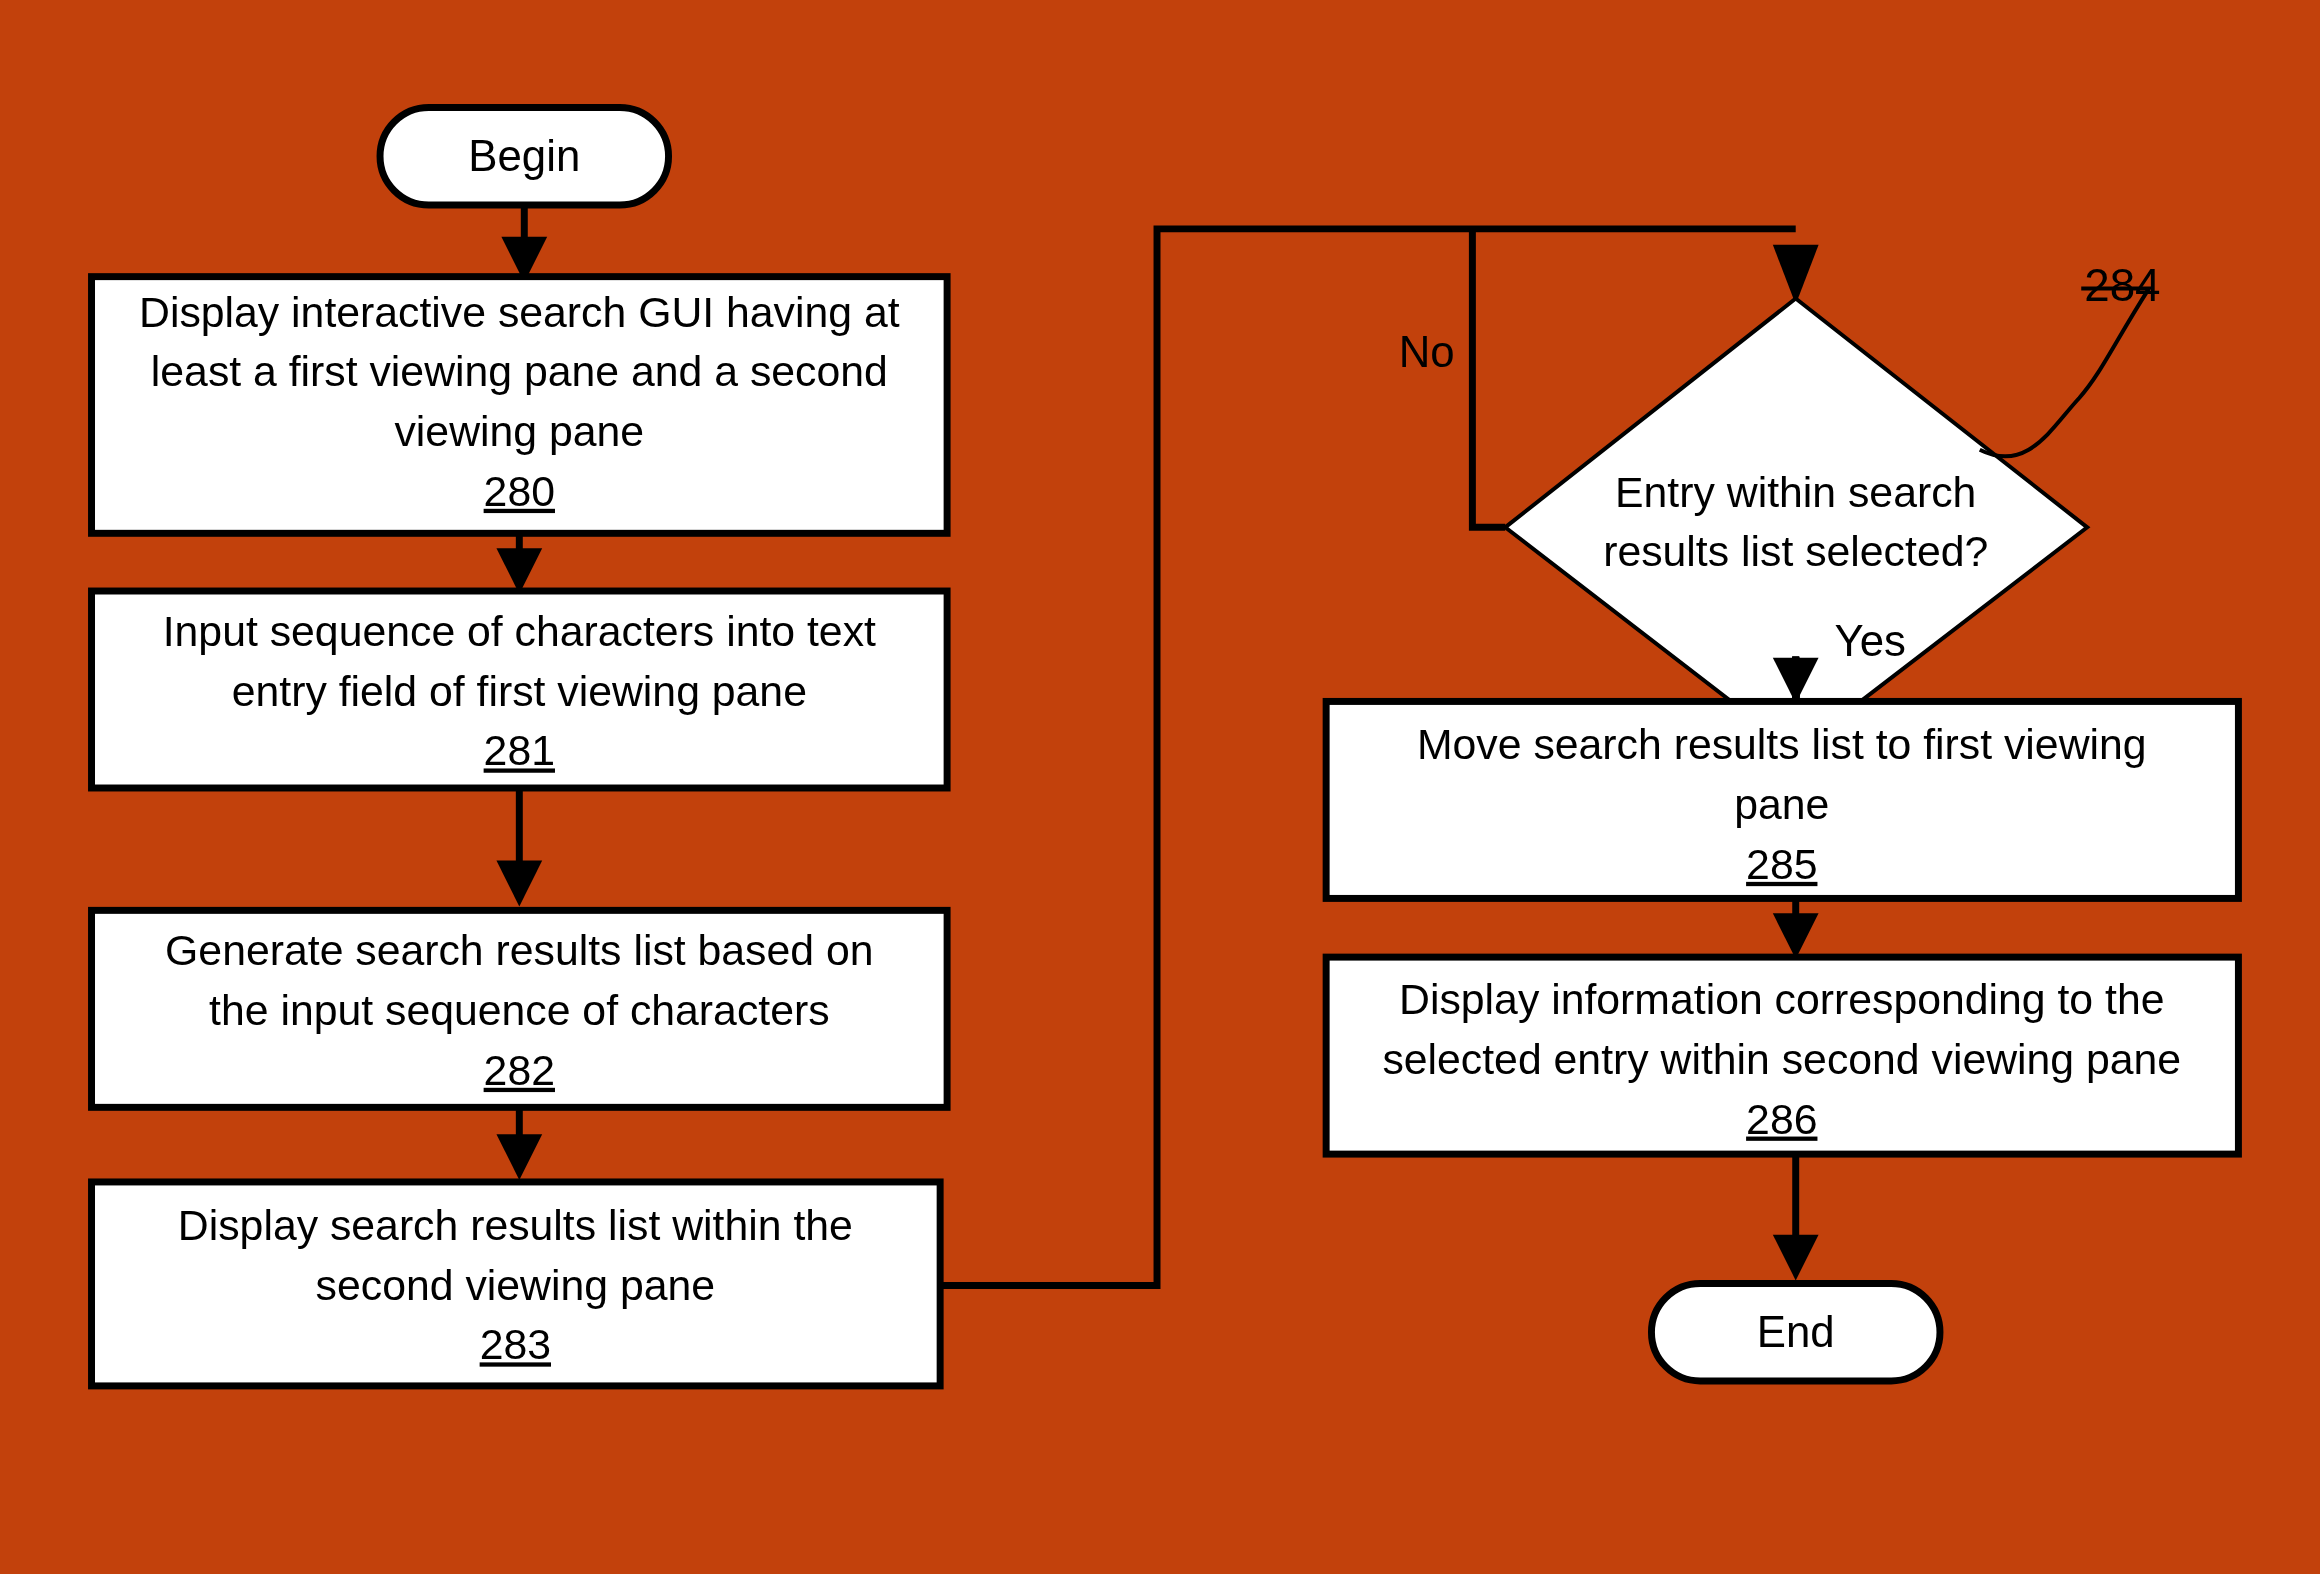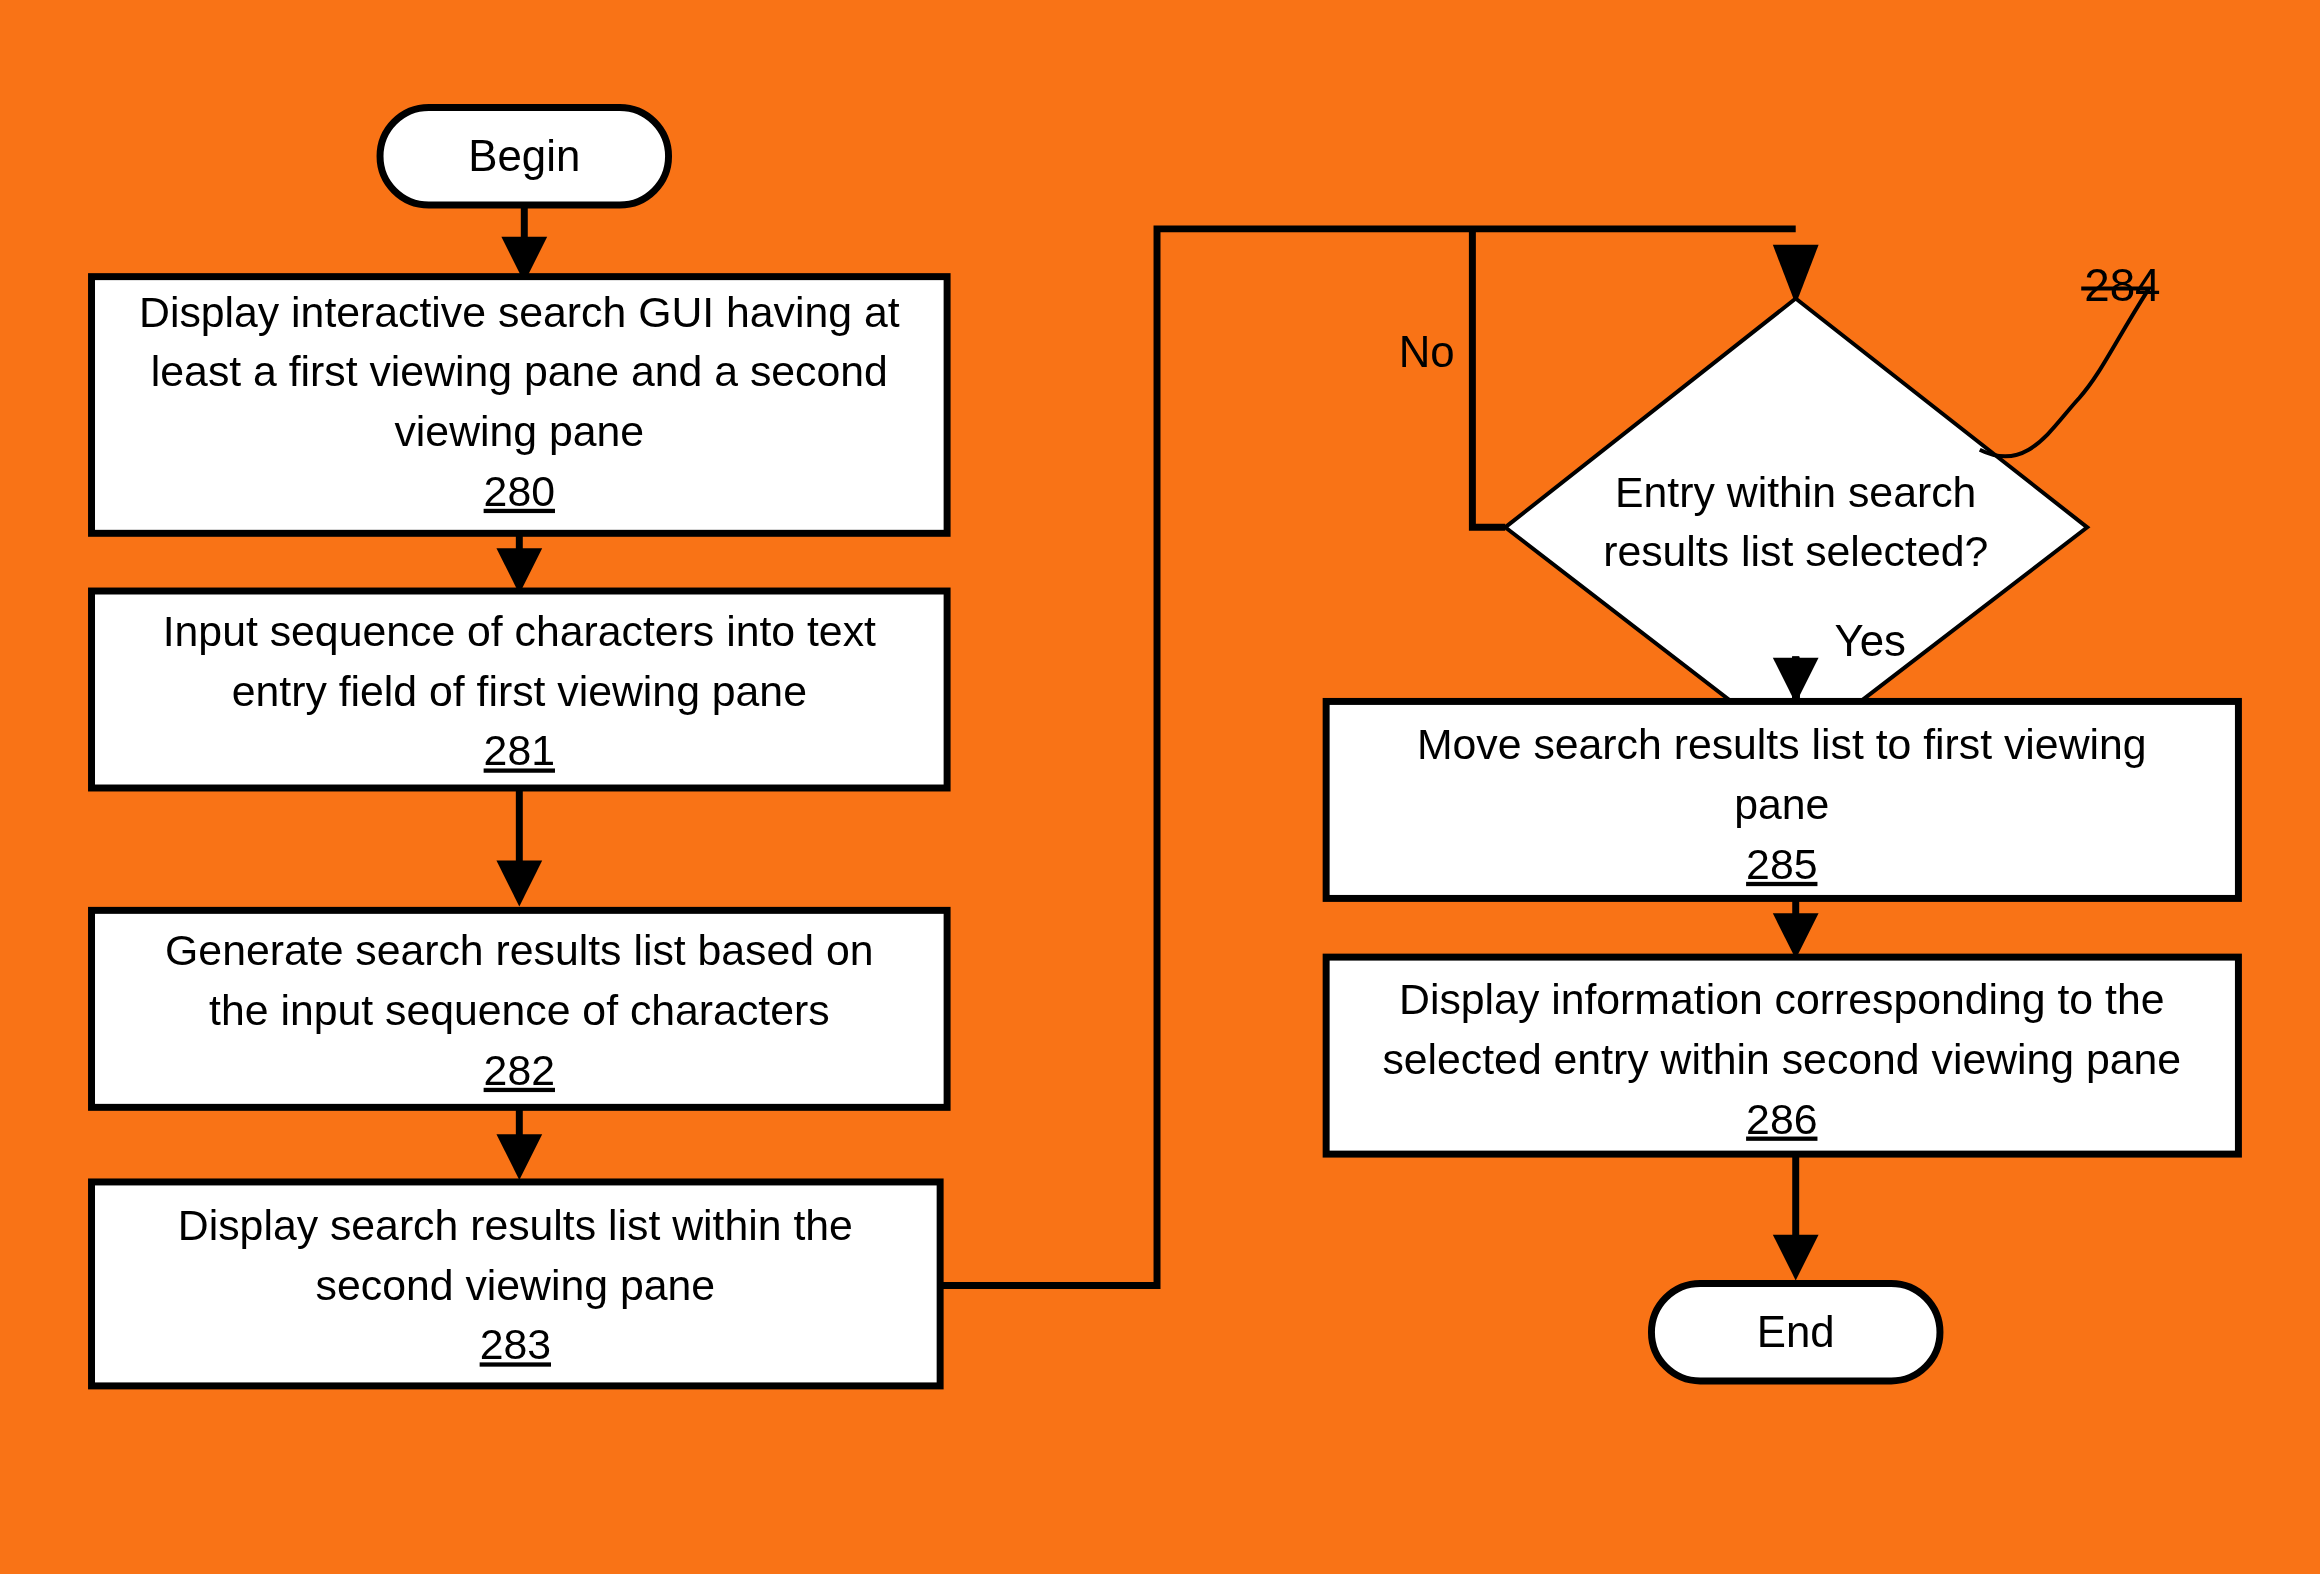--- a/index.html
+++ b/index.html
@@ -10,21 +10,21 @@
   body {
     width: 2320px;
     height: 1574px;
     overflow: hidden;
     font-family: "Liberation Sans", sans-serif;
   }
   #flowchart-root {
     position: relative;
     width: 2320px;
     height: 1574px;
-    background: #f97316;
+    background: #c2410c;
   }
   svg#flow-svg {
     position: absolute;
     top: 0;
     left: 0;
     width: 2320px;
     height: 1574px;
     display: block;
   }
   .shape-stroke {

